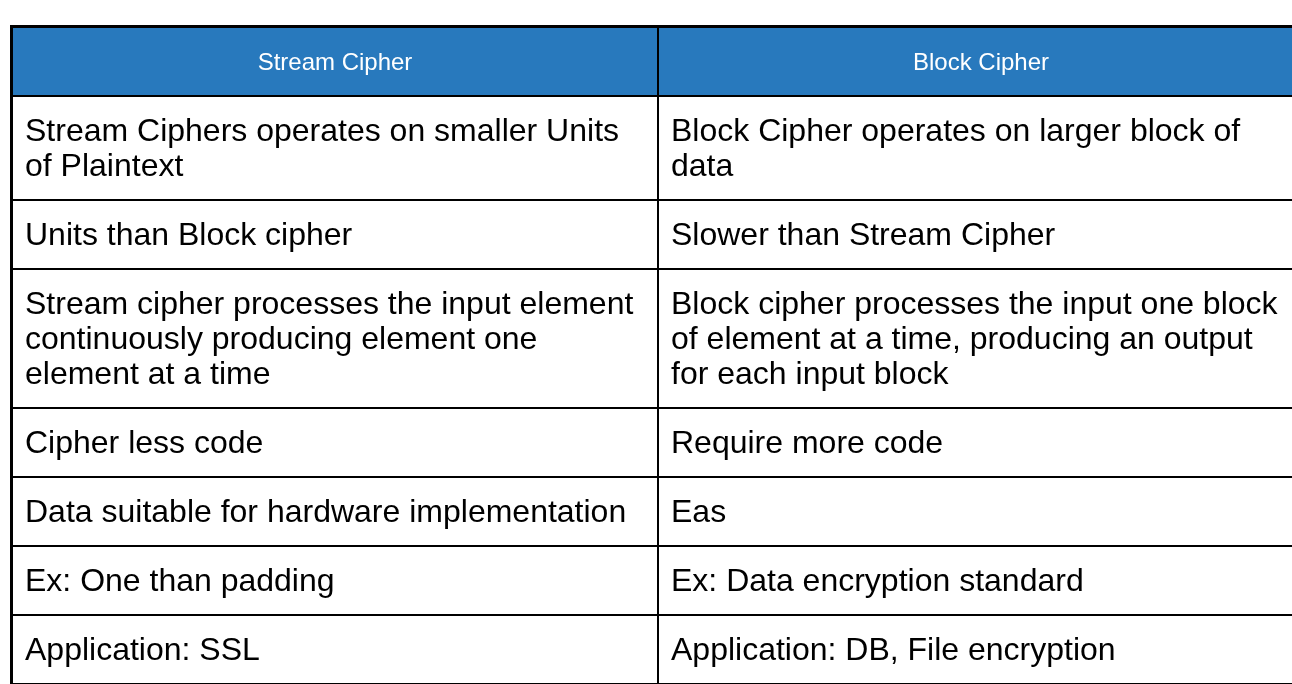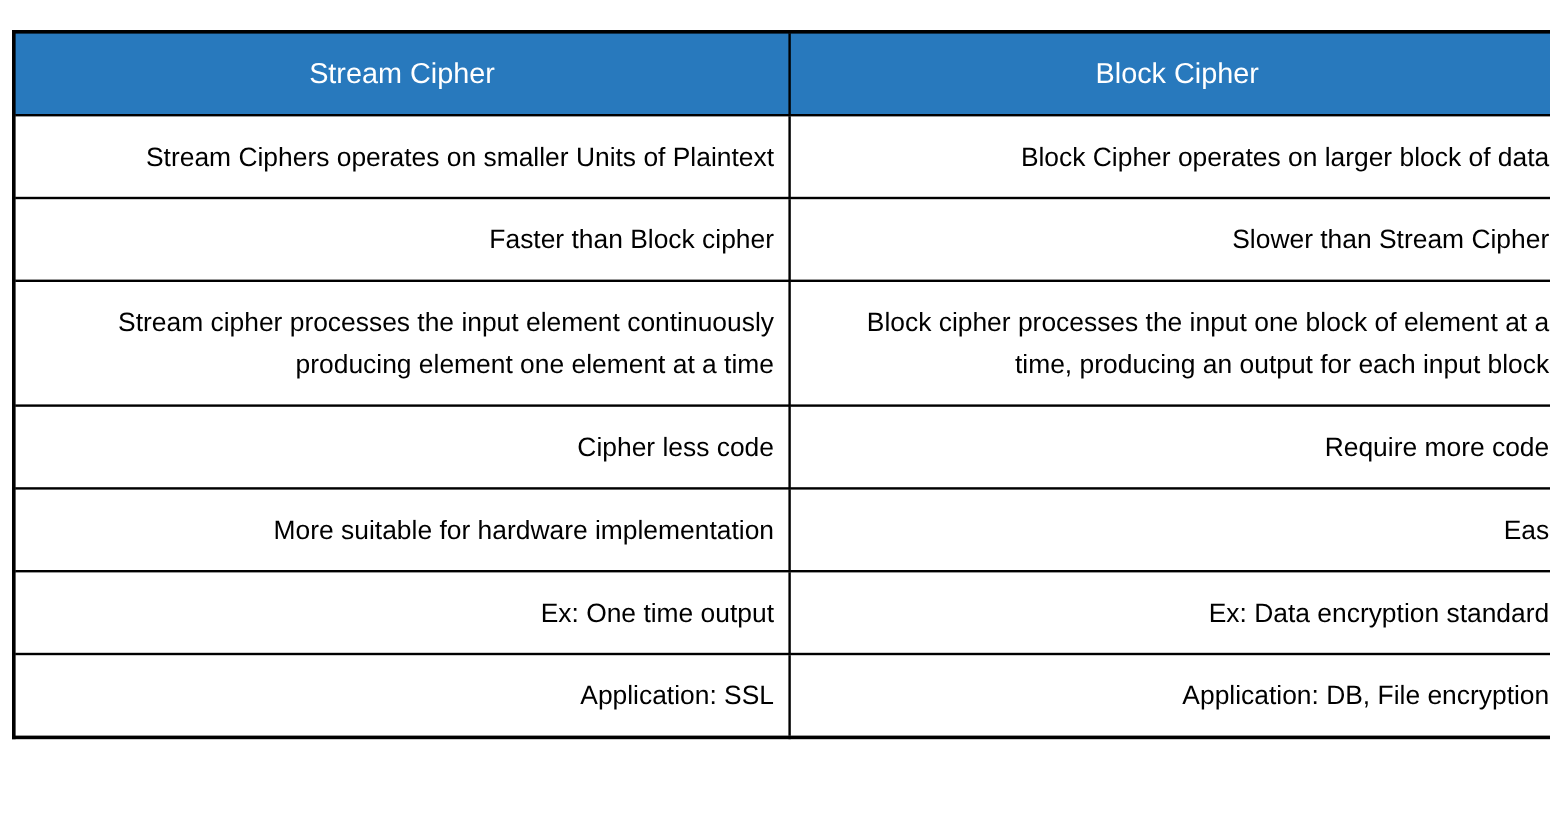--- a/index.html
+++ b/index.html
@@ -38,24 +38,24 @@
     font-size: 24px;
     font-weight: 400;
     line-height: 35px;
     text-align: center;
     vertical-align: middle;
     padding: 16px 10px;
     width: 624px;
   }
   table.cipher-table td {
     color: #000000;
-    font-size: 22px;
+    font-size: 32px;
     font-weight: 400;
     line-height: 35px;
-    text-align: right;
+    text-align: left;
     vertical-align: top;
     padding: 16px 12px 16px 12px;
     background: #ffffff;
   }
 </style>
 </head>
 <body>
 
 <div class="page">
   <table class="cipher-table">
@@ -64,37 +64,37 @@
         <th>Stream Cipher</th>
         <th>Block Cipher</th>
       </tr>
     </thead>
     <tbody>
       <tr>
         <td>Stream Ciphers operates on smaller Units of Plaintext</td>
         <td>Block Cipher operates on larger block of data</td>
       </tr>
       <tr>
-        <td>Faster than Block cipher</td>
+        <td>Units than Block cipher</td>
         <td>Slower than Stream Cipher</td>
       </tr>
       <tr>
         <td>Stream cipher processes the input element continuously producing element one element at a time</td>
         <td>Block cipher processes the input one block of element at a time, producing an output for each input block</td>
       </tr>
       <tr>
         <td>Cipher less code</td>
         <td>Require more code</td>
       </tr>
       <tr>
-        <td>More suitable for hardware implementation</td>
+        <td>Data suitable for hardware implementation</td>
         <td>Eas</td>
       </tr>
       <tr>
-        <td>Ex: One time output</td>
+        <td>Ex: One than padding</td>
         <td>Ex: Data encryption standard</td>
       </tr>
       <tr>
         <td>Application: SSL</td>
         <td>Application: DB, File encryption</td>
       </tr>
     </tbody>
   </table>
 </div>
 

